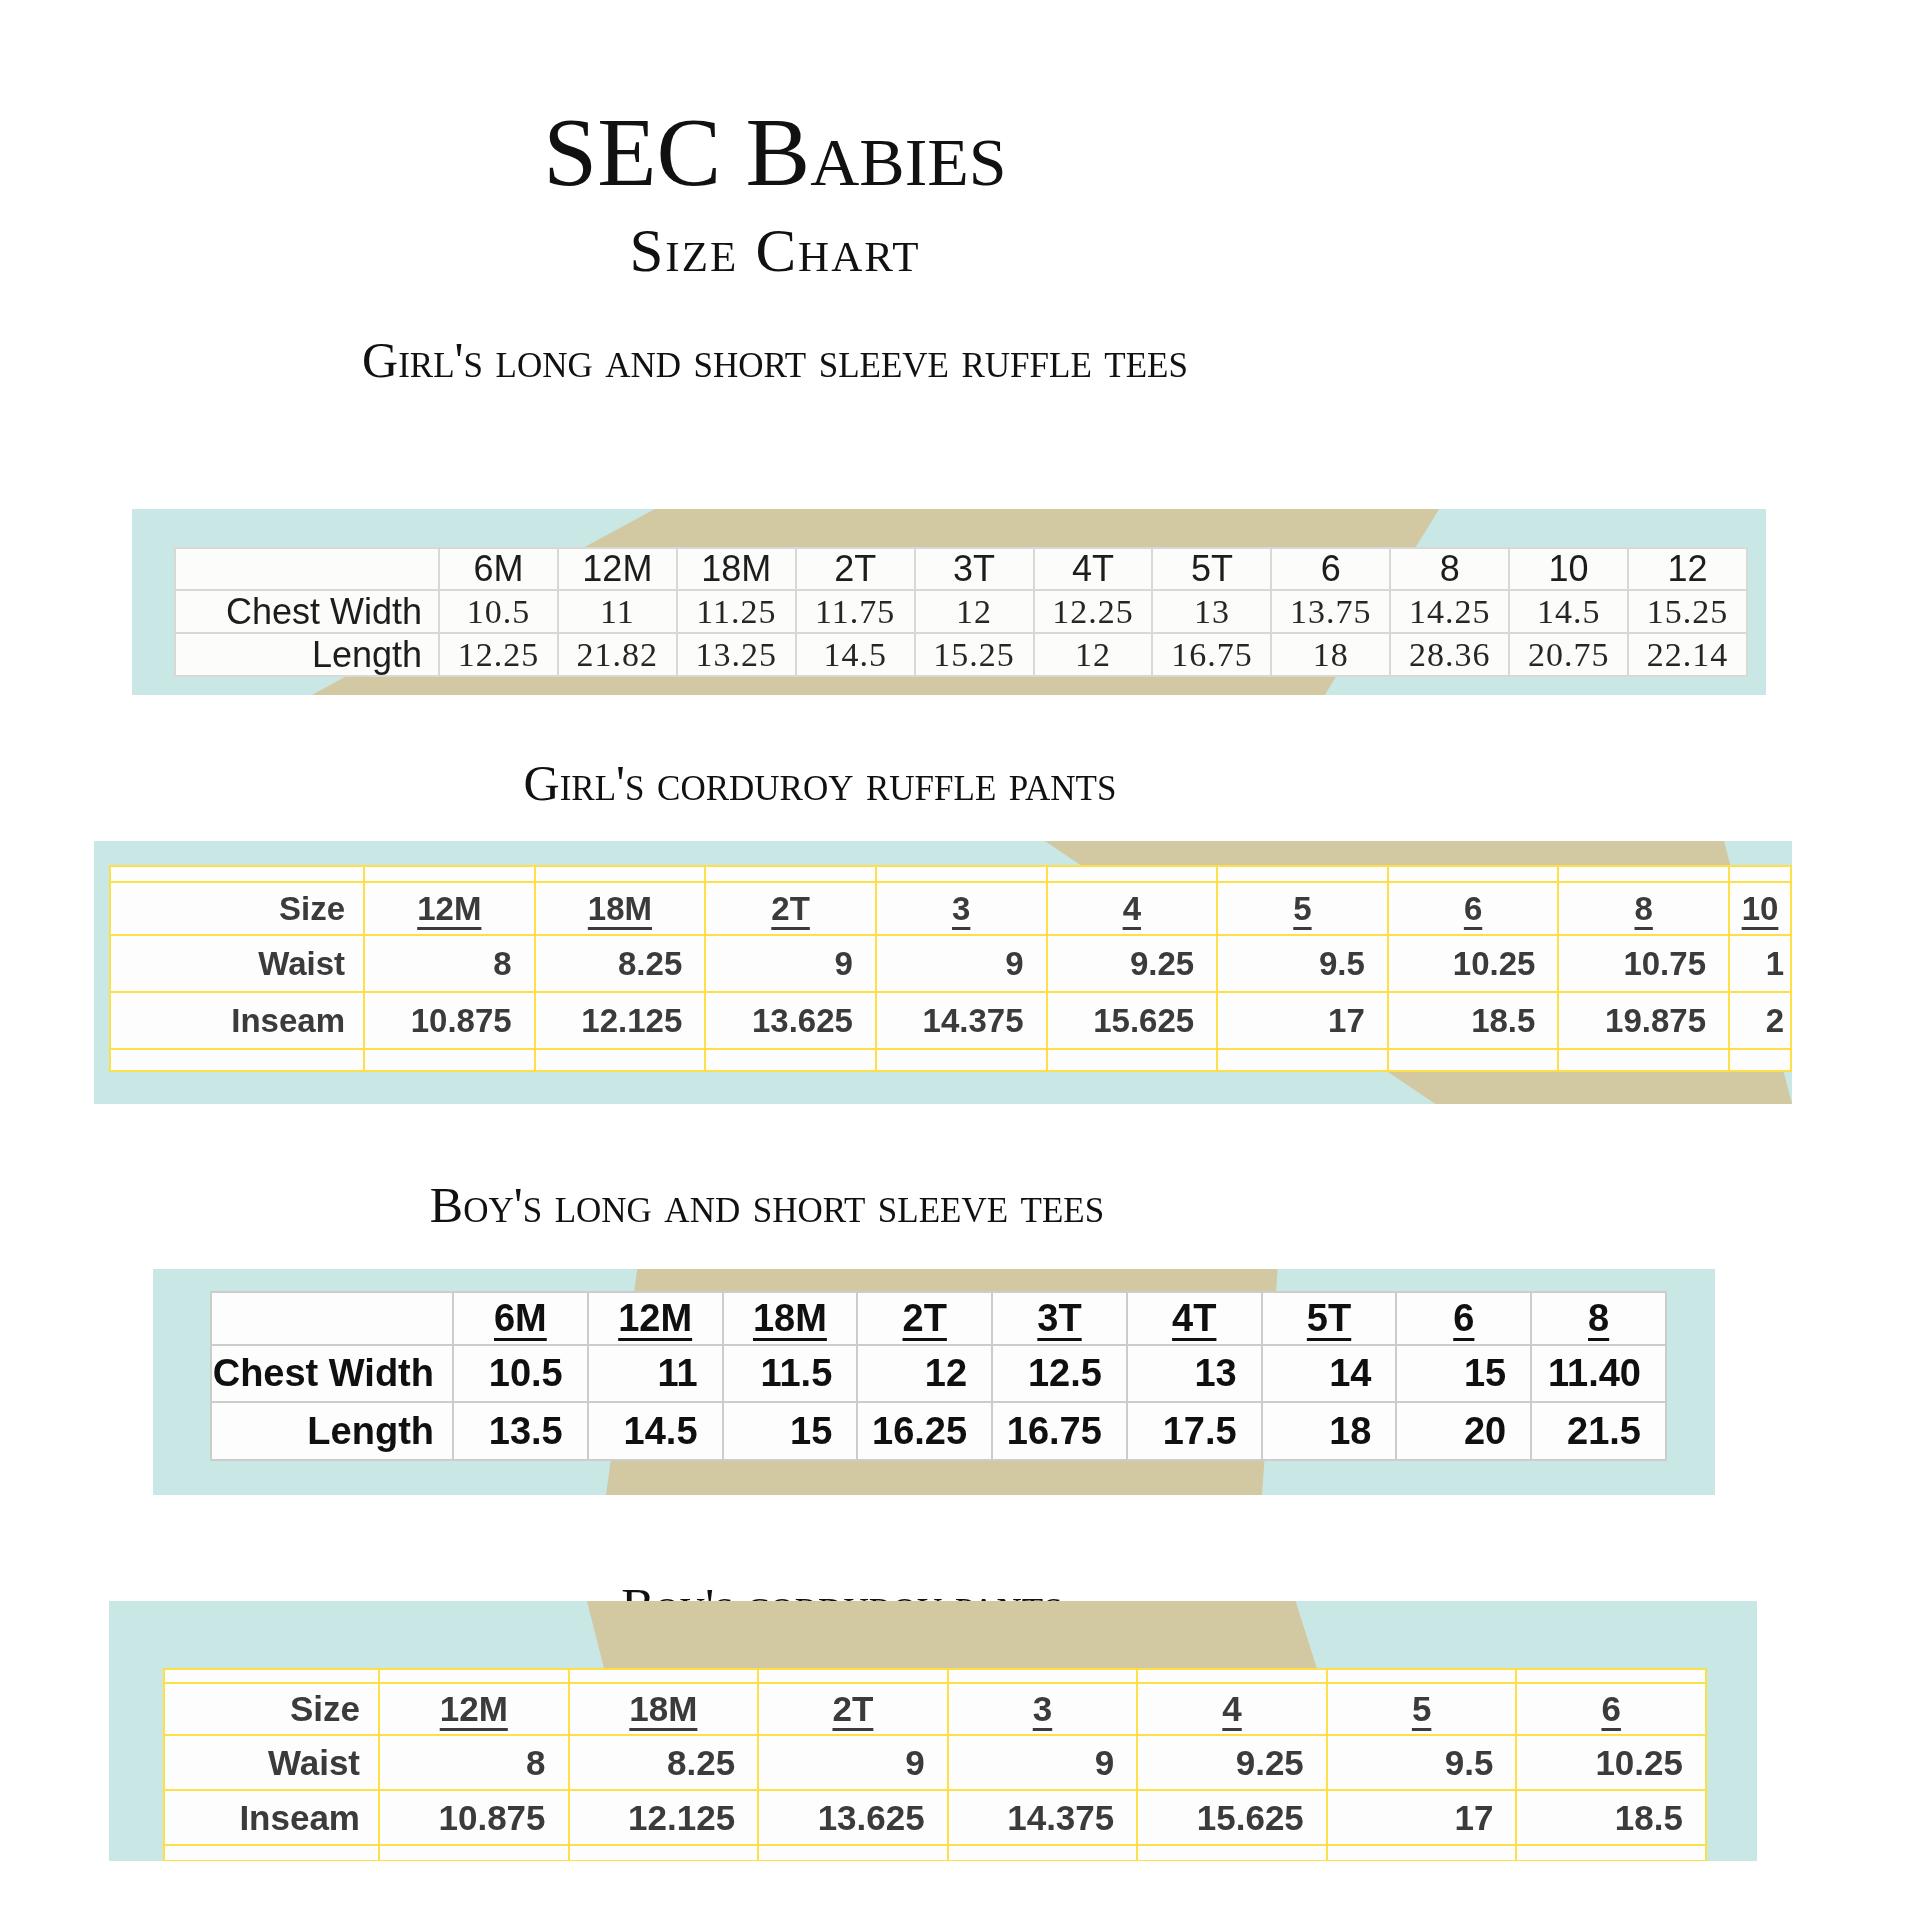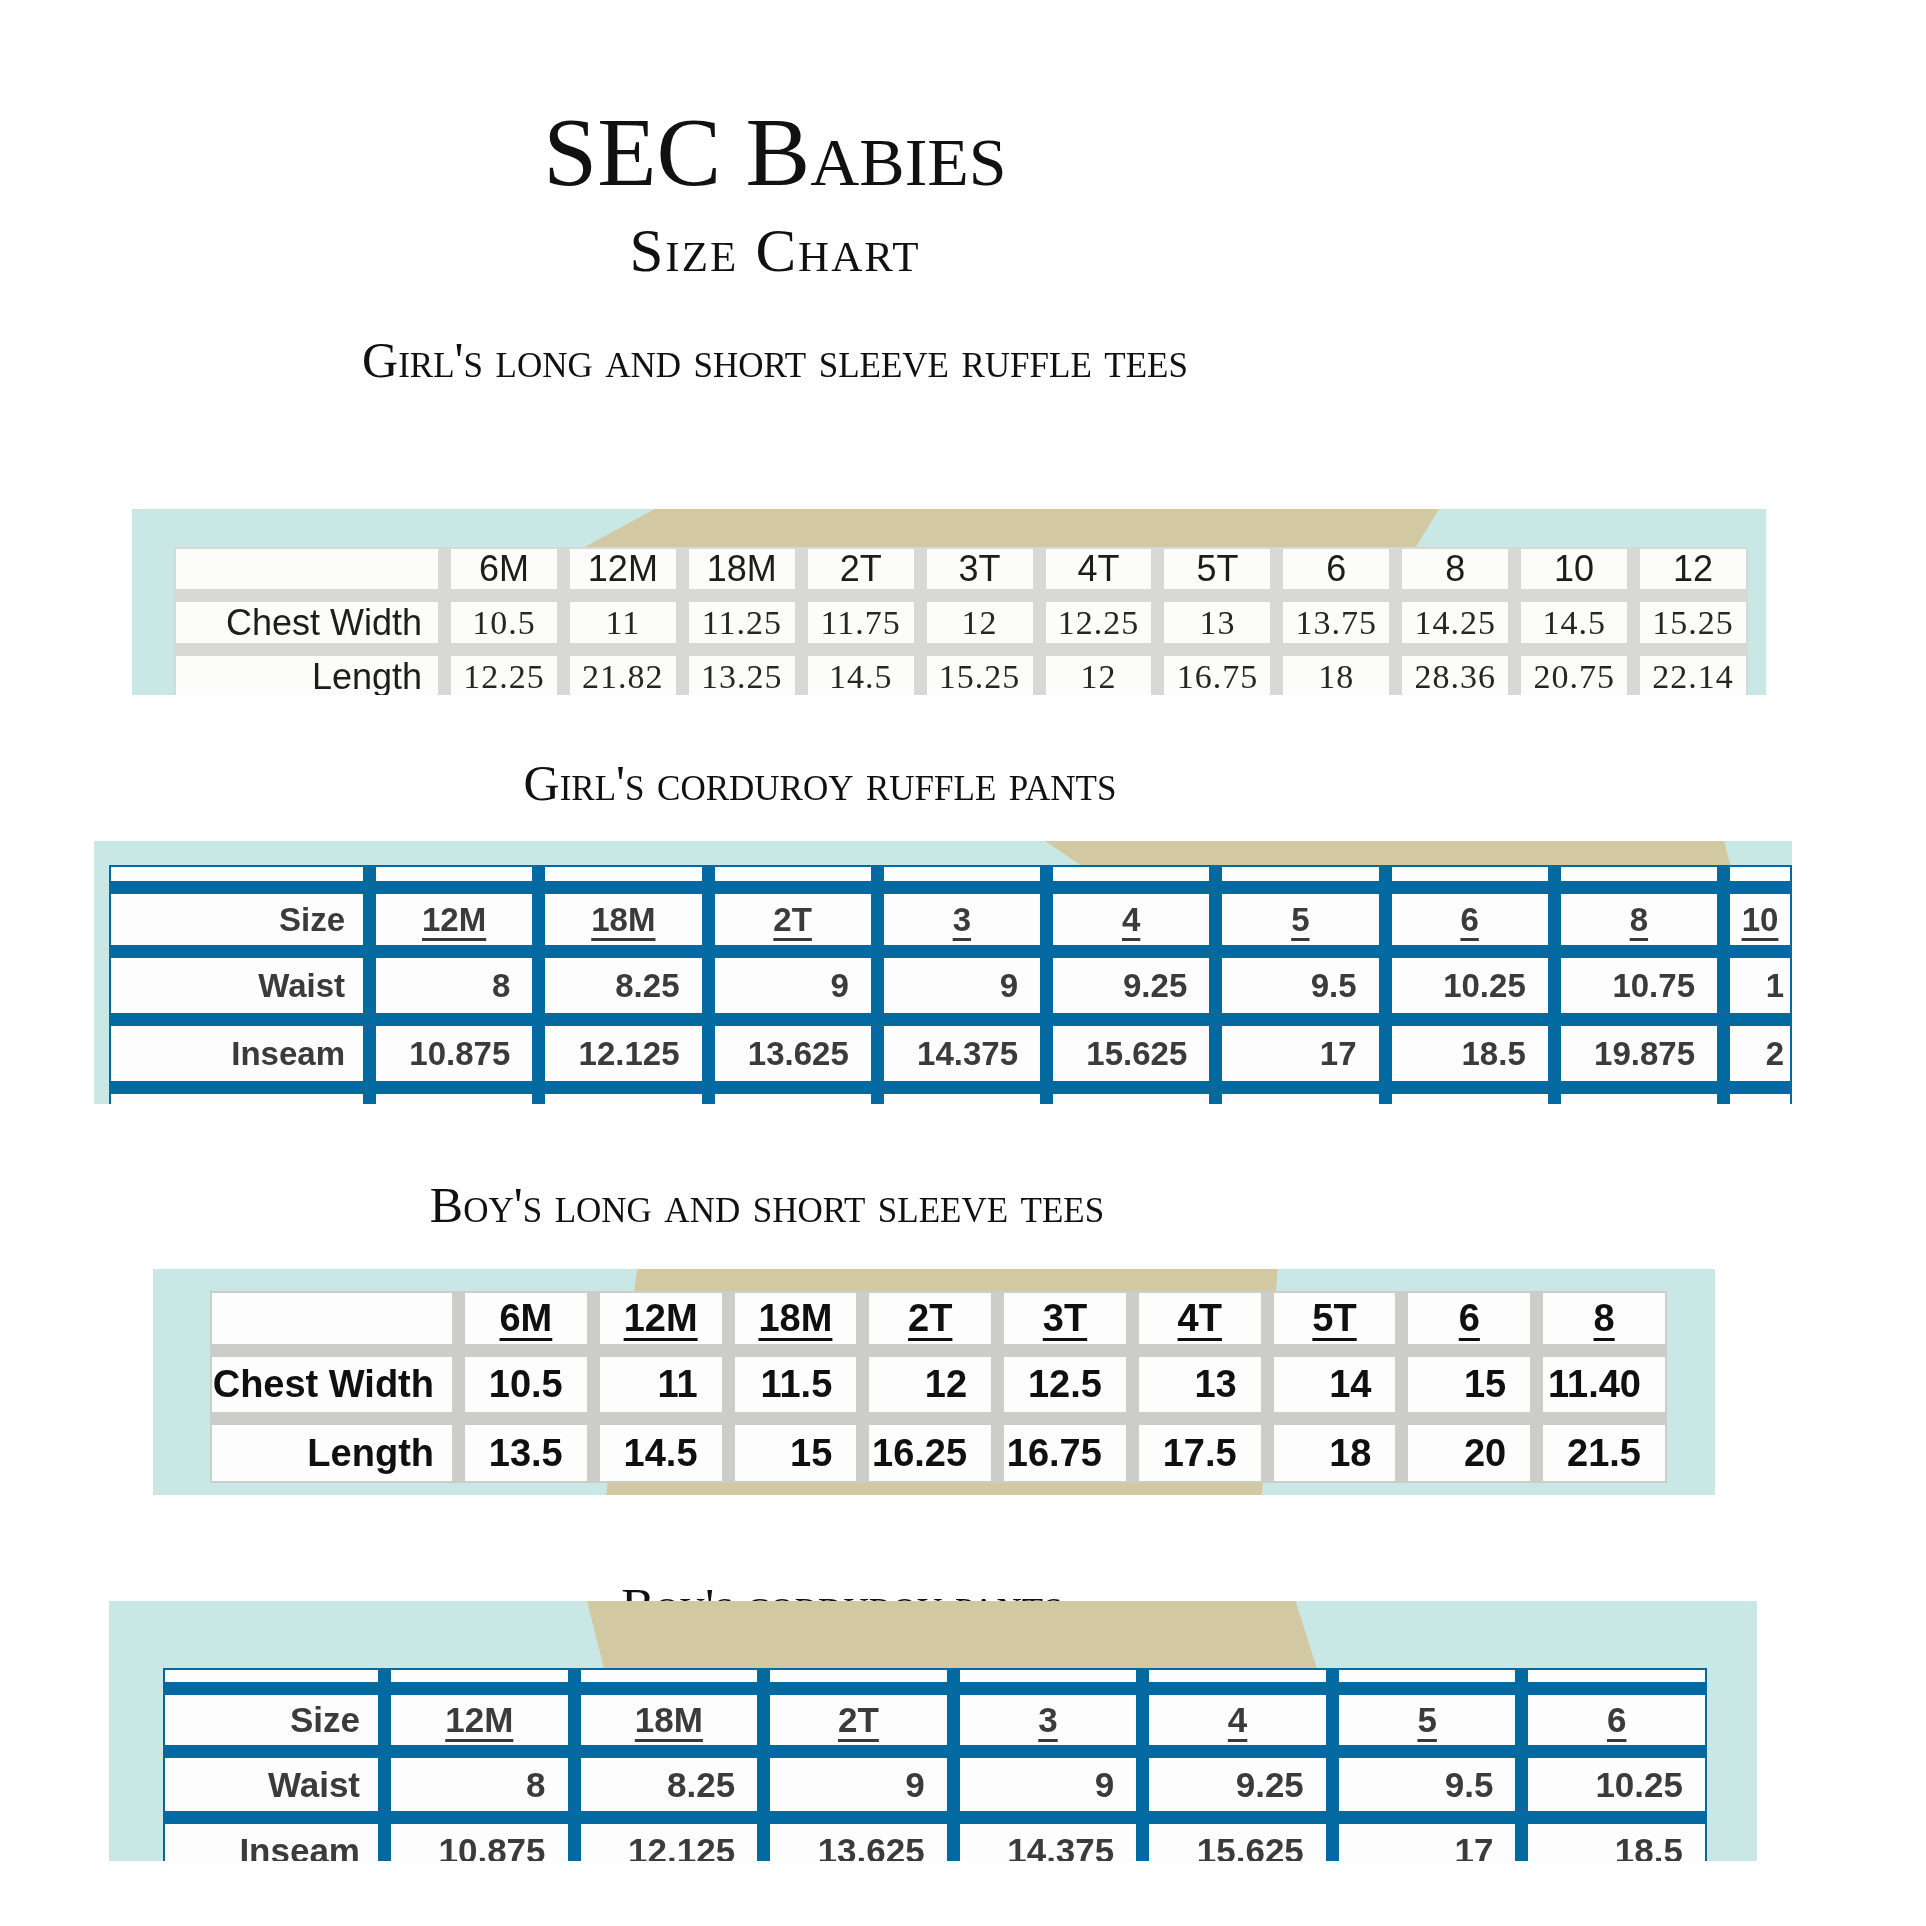--- a/index.html
+++ b/index.html
@@ -19,39 +19,39 @@
   .page-sub     { position:absolute; left:-17px; width:1584px; top:220px; font-size:61px; letter-spacing:2px; text-align:center; }
   .heading      { position:absolute; width:1584px; text-align:center; font-size:50px; }
 
   .band { position:absolute; overflow:hidden; }
   .band .teal { position:absolute; inset:0; }
   .band .tan  { position:absolute; inset:0; }
 
   .sizetable {
     position:absolute;
     display:grid;
-    gap:13px;
+    gap:2px;
     padding:2px;
     box-sizing:border-box;
   }
   .cell {
     display:flex; align-items:center; justify-content:center;
     overflow:hidden; white-space:nowrap;
   }
   .u { text-decoration:underline; text-decoration-thickness:3px; text-underline-offset:7px; }
 
   
   .t-hand { background:#d8d8d5; }
   .t-hand .cell { background:#fcfcfa; }
   .t-hand .hd, .t-hand .lbl { font-size:36px; color:#1d1d1d; }
   .t-hand .lbl { justify-content:flex-end; padding-right:16px; }
   .t-hand .val { font-family:"Liberation Serif", serif; font-size:34px; letter-spacing:1px; color:#262626; }
 
   
-  .t-sheet { background:#0369a1; }
+  .t-sheet { background:#fde047; }
   .t-sheet .cell { background:#fdfdfd; font-weight:bold; font-size:33px; color:#3b3b3b; }
   .t-sheet .lbl { justify-content:flex-end; padding-right:18px; }
   .t-sheet .val { justify-content:flex-end; padding-right:22px; }
   .t-sheet .last { padding-right:6px; }
   .t-sheet-lg .cell { font-size:35px; }
 
   
   .t-bold { background:#cccccb; }
   .t-bold .cell { background:#fdfdfd; font-weight:bold; font-size:38px; color:#101010; }
   .t-bold .lbl { justify-content:flex-end; padding-right:18px; }

